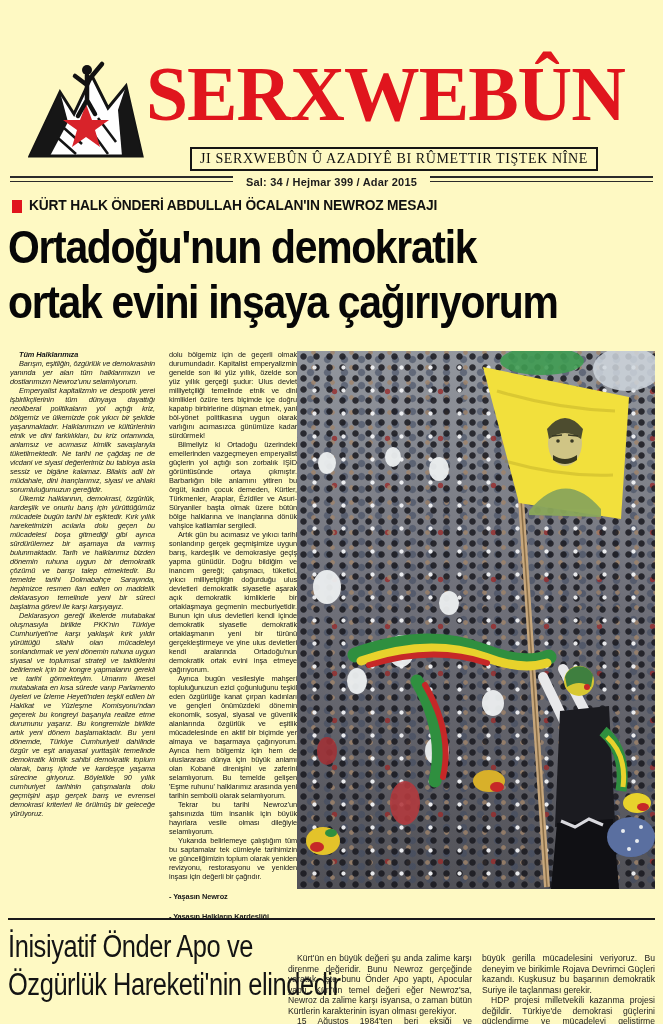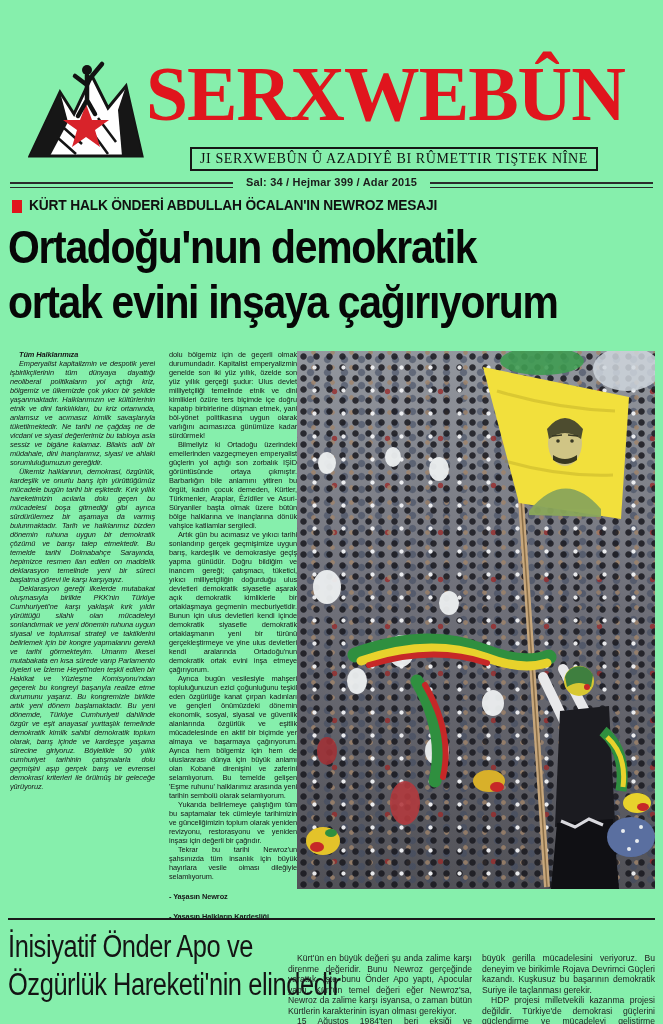--- a/index.html
+++ b/index.html
@@ -1,26 +1,26 @@
 <!DOCTYPE html>
 <html><head>
 <meta charset="utf-8">
 <style>
   html,body{margin:0;padding:0;background:#e8e8e8;}
-  #page{position:relative;width:663px;height:1024px;background:#86efac;margin:0 auto;
+  #page{position:relative;width:663px;height:1024px;background:#fef9c3;margin:0 auto;
         font-family:"Liberation Sans",sans-serif;color:#151515;overflow:hidden;}
 
   
   .logo{position:absolute;left:28px;top:58px;width:116px;height:104px;}
   .mast-title{position:absolute;left:146px;top:44px;width:515px;height:102px;
       font-family:"Liberation Serif",serif;font-weight:700;font-size:78px;line-height:100px;
       color:#e0151d;letter-spacing:-1px;white-space:nowrap;transform:scaleX(.97);transform-origin:left;}
   .tagline{position:absolute;left:190px;top:147px;border:2px solid #161616;padding:2px 8px;
       font-family:"Liberation Serif",serif;font-size:14px;letter-spacing:.6px;color:#111;white-space:nowrap;}
-  .issueline{position:absolute;left:10px;top:176px;width:643px;display:flex;align-items:flex-end;gap:13px;}
+  .issueline{position:absolute;left:10px;top:176px;width:643px;display:flex;align-items:flex-start;gap:13px;}
   .dbl{flex:1;height:3px;border-top:2px solid #2b2b2b;border-bottom:1px solid #2b2b2b;}
   .issue-text{font-size:11px;font-weight:700;color:#1c1c1c;white-space:nowrap;letter-spacing:.2px;}
 
   
   .kicker{position:absolute;left:12px;top:197px;display:flex;align-items:flex-end;gap:7px;}
   .redsq{width:10px;height:13px;background:#e0151d;flex:0 0 auto;}
   .kicker-text{font-weight:700;font-size:14.5px;letter-spacing:-.2px;color:#101010;white-space:nowrap;
       transform:scaleX(.95);transform-origin:left;}
   .headline{position:absolute;left:8px;top:219px;transform:scaleX(.87);transform-origin:left top;
       font-weight:700;font-size:47px;line-height:55px;letter-spacing:-1.5px;color:#070707;white-space:nowrap;}
@@ -90,32 +90,33 @@
     <span class="redsq"></span>
     <span class="kicker-text">KÜRT HALK ÖNDERİ ABDULLAH ÖCALAN'IN NEWROZ MESAJI</span>
   </div>
   <div class="headline">
     <div>Ortadoğu'nun demokratik</div>
     <div>ortak evini inşaya çağırıyorum</div>
   </div>
 
   <div class="col col1">
     <p class="lead-in">Tüm Halklarımıza</p>
+    <p>Barışın, eşitliğin, özgürlük ve demokrasinin yanında yer alan tüm halklarımızın ve dostlarımızın Newroz'unu selamlıyorum.</p>
     <p>Emperyalist kapitalizmin ve despotik yerel işbirlikçilerinin tüm dünyaya dayattığı neoliberal politikaların yol açtığı kriz, bölgemiz ve ülkemizde çok yıkıcı bir şekilde yaşanmaktadır. Halklarımızın ve kültürlerinin etnik ve dini farklılıkları, bu kriz ortamında, anlamsız ve acımasız kimlik savaşlarıyla tüketilmektedir. Ne tarihi ne çağdaş ne de vicdani ve siyasi değerlerimiz bu tabloya asla sessiz ve bigâne kalamaz. Bilakis adil bir müdahale, dini inançlarımız, siyasi ve ahlaki sorumluluğumuzun gereğidir.</p>
     <p>Ülkemiz halklarının, demokrasi, özgürlük, kardeşlik ve onurlu barış için yürüttüğümüz mücadele bugün tarihi bir eşiktedir. Kırk yıllık hareketimizin acılarla dolu geçen bu mücadelesi boşa gitmediği gibi ayrıca sürdürülemez bir aşamaya da varmış bulunmaktadır. Tarih ve halklarımız bizden dönemin ruhuna uygun bir demokratik çözümü ve barışı talep etmektedir. Bu temelde tarihi Dolmabahçe Sarayında, hepimizce resmen ilan edilen on maddelik deklarasyon temelinde yeni bir süreci başlatma görevi ile karşı karşıyayız.</p>
     <p>Deklarasyon gereği ilkelerde mutabakat oluşmasıyla birlikte PKK'nin Türkiye Cumhuriyeti'ne karşı yaklaşık kırk yıldır yürüttüğü silahlı olan mücadeleyi sonlandırmak ve yeni dönemin ruhuna uygun siyasal ve toplumsal strateji ve taktiklerini belirlemek için bir kongre yapmalarını gerekli ve tarihi görmekteyim. Umarım ilkesel mutabakata en kısa sürede varıp Parlamento üyeleri ve İzleme Heyeti'nden teşkil edilen bir Hakikat ve Yüzleşme Komisyonu'ndan geçerek bu kongreyi başarıyla realize etme durumunu yaşarız. Bu kongremizle birlikte artık yeni dönem başlamaktadır. Bu yeni dönemde, Türkiye Cumhuriyeti dahilinde özgür ve eşit anayasal yurttaşlık temelinde demokratik kimlik sahibi demokratik toplum olarak, barış içinde ve kardeşçe yaşama sürecine giriyoruz. Böylelikle 90 yıllık cumhuriyet tarihinin çatışmalarla dolu geçmişini aşıp gerçek barış ve evrensel demokrasi kriterleri ile örülmüş bir geleceğe yürüyoruz.</p>
   </div>
 
   <div class="col col2">
     <p class="cont">dolu bölgemiz için de geçerli olmak durumundadır. Kapitalist emperyalizmin genelde son iki yüz yıllık, özelde son yüz yıllık gerçeği şudur: Ulus devlet milliyetçiliği temelinde etnik ve dini kimlikleri özüre ters biçimde içe doğru kapatıp birbirlerine düşman etmek, yani böl-yönet politikasına uygun olarak varlığını acımasızca günümüze kadar sürdürmek!</p>
     <p>Bilmeliyiz ki Ortadoğu üzerindeki emellerinden vazgeçmeyen emperyalist güçlerin yol açtığı son zorbalık IŞİD görüntüsünde ortaya çıkmıştır. Barbarlığın bile anlamını yitiren bu örgüt, kadın çocuk demeden, Kürtler, Türkmenler, Araplar, Êzîdîler ve Asuri-Süryaniler başta olmak üzere bütün bölge halklarına ve inançlarına dönük vahşice katliamlar sergiledi.</p>
     <p>Artık gün bu acımasız ve yıkıcı tarihi sonlandırıp gerçek geçmişimize uygun barış, kardeşlik ve demokrasiye geçiş yapma günüdür. Doğru bildiğim ve inancım gereği; çatışmacı, tüketici, yıkıcı milliyetçiliğin doğurduğu ulus devletleri demokratik siyasetle aşarak açık demokratik kimliklerle bir ortaklaşmaya geçmenin mecburiyetidir. Bunun için ulus devletleri kendi içinde demokratik siyasetle demokratik ortaklaşmanın yeni bir türünü gerçekleştirmeye ve yine ulus devletleri kendi aralarında Ortadoğu'nun demokratik ortak evini inşa etmeye çağırıyorum.</p>
     <p>Ayrıca bugün vesilesiyle mahşeri topluluğunuzun ezici çoğunluğunu teşkil eden özgürlüğe kanat çırpan kadınları ve gençleri önümüzdeki dönemin ekonomik, sosyal, siyasal ve güvenlik alanlarında özgürlük ve eşitlik mücadelesinde en aktif bir biçimde yer almaya ve başarmaya çağırıyorum. Ayrıca hem bölgemiz için hem de uluslararası dünya için büyük anlamı olan Kobanê direnişini ve zaferini selamlıyorum. Bu temelde gelişen 'Eşme ruhunu' halklarımız arasında yeni tarihin sembolü olarak selamlıyorum.</p>
+    <p>Tekrar bu tarihi Newroz'un şahsınızda tüm insanlık için büyük hayırlara vesile olması dileğiyle selamlıyorum.</p>
     <p>Yukarıda belirlemeye çalıştığım tüm bu saptamalar tek cümleyle tarihimizin ve günceliğimizin toplum olarak yeniden revizyonu, restorasyonu ve yeniden inşası için değerli bir çağrıdır.</p>
-    <p>Tekrar bu tarihi Newroz'un şahsınızda tüm insanlık için büyük hayırlara vesile olması dileğiyle selamlıyorum.</p>
     <p class="slogan">- Yaşasın Newroz</p>
     <p class="slogan">- Yaşasın Halkların Kardeşliği</p>
   </div>
 
   <div class="photo">
     <svg width="358" height="538" viewBox="0 0 358 538">
 
       <ellipse cx="245" cy="10" rx="42" ry="14" fill="#3f9b52" opacity=".9"></ellipse>
       <ellipse cx="330" cy="18" rx="34" ry="22" fill="#cfd6dd" opacity=".85"></ellipse>
 

